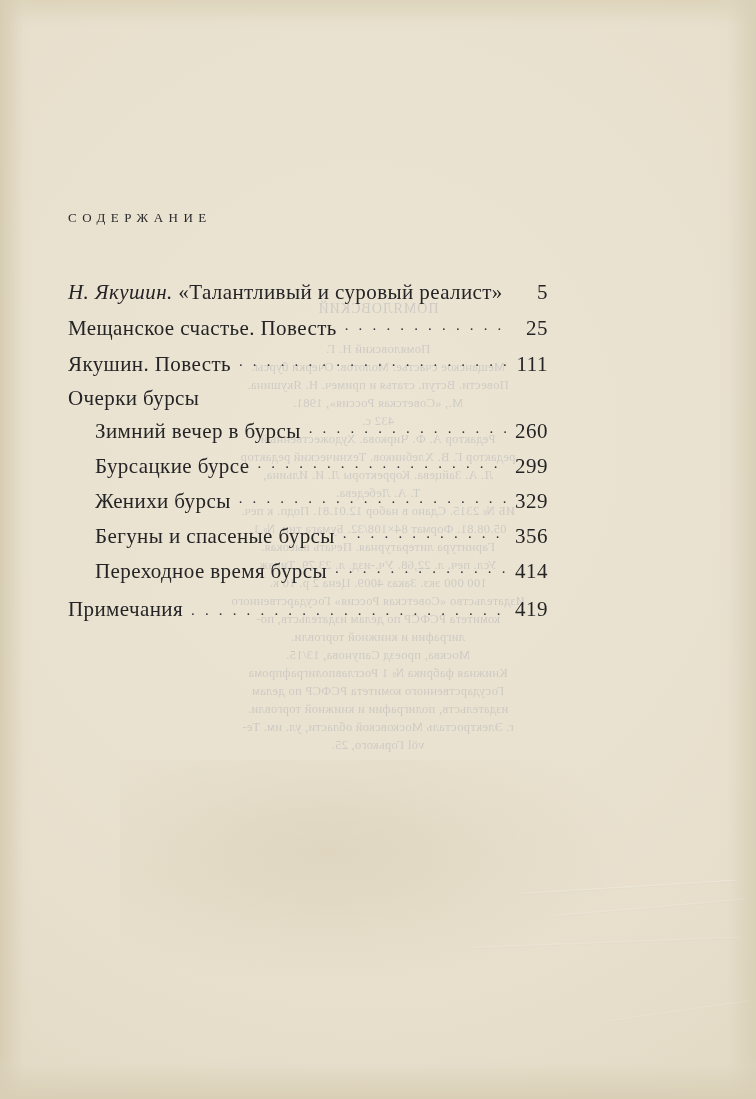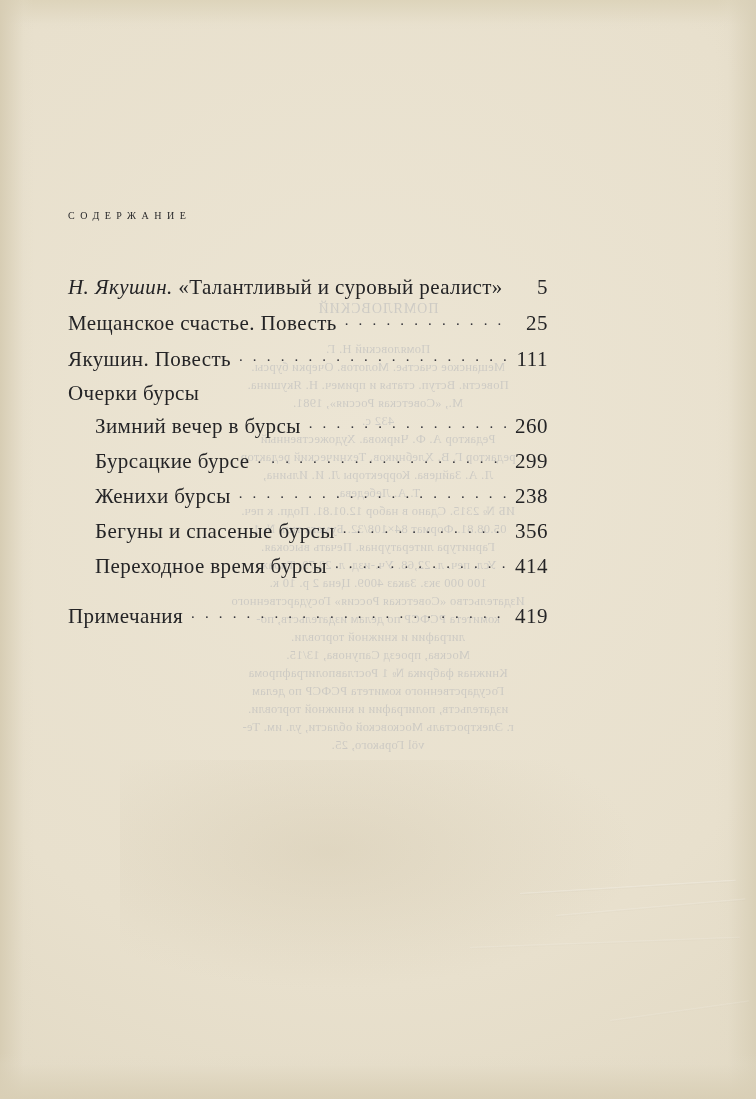--- a/index.html
+++ b/index.html
@@ -97,41 +97,41 @@
   .showthrough .st-spaced { letter-spacing: 1px; }
 
   
   .content {
     position: absolute;
     left: 68px;
     top: 210px;
     width: 480px;
   }
   .toc-title {
-    font-size: 10px;
+    font-size: 13px;
     letter-spacing: 5.5px;
     color: #2a2a2c;
     margin-bottom: 52px;
     font-family: "Liberation Serif", serif;
   }
 
   .toc-list {
     font-size: 21px;
     color: #242426;
   }
 
   .toc-row {
     display: flex;
     align-items: baseline;
     margin-bottom: 9px;
     white-space: nowrap;
   }
   .toc-row.group-head { margin-bottom: 6px; }
   .toc-row.indent { padding-left: 27px; margin-bottom: 8px; }
-  .toc-row.gap-top { margin-top: 23px; }
+  .toc-row.gap-top { margin-top: 13px; align-items: center; }
 
   .toc-label {
     letter-spacing: 0.4px;
   }
   .toc-label .ital {
     font-style: italic;
   }
   .toc-leader {
     flex: 1 1 auto;
     margin: 0 6px 0 8px;
@@ -228,21 +228,21 @@
           <span class="toc-page">260</span>
         </div>
         <div class="toc-row indent">
           <span class="toc-label"><span>Бурсацкие бурсе</span></span>
           <span class="toc-leader"></span>
           <span class="toc-page">299</span>
         </div>
         <div class="toc-row indent">
           <span class="toc-label"><span>Женихи бурсы</span></span>
           <span class="toc-leader"></span>
-          <span class="toc-page">238</span>
+          <span class="toc-page">329</span>
         </div>
         <div class="toc-row indent">
           <span class="toc-label"><span>Бегуны и спасеные бурсы</span></span>
           <span class="toc-leader"></span>
           <span class="toc-page">356</span>
         </div>
         <div class="toc-row indent">
           <span class="toc-label"><span>Переходное время бурсы</span></span>
           <span class="toc-leader"></span>
           <span class="toc-page">414</span>

